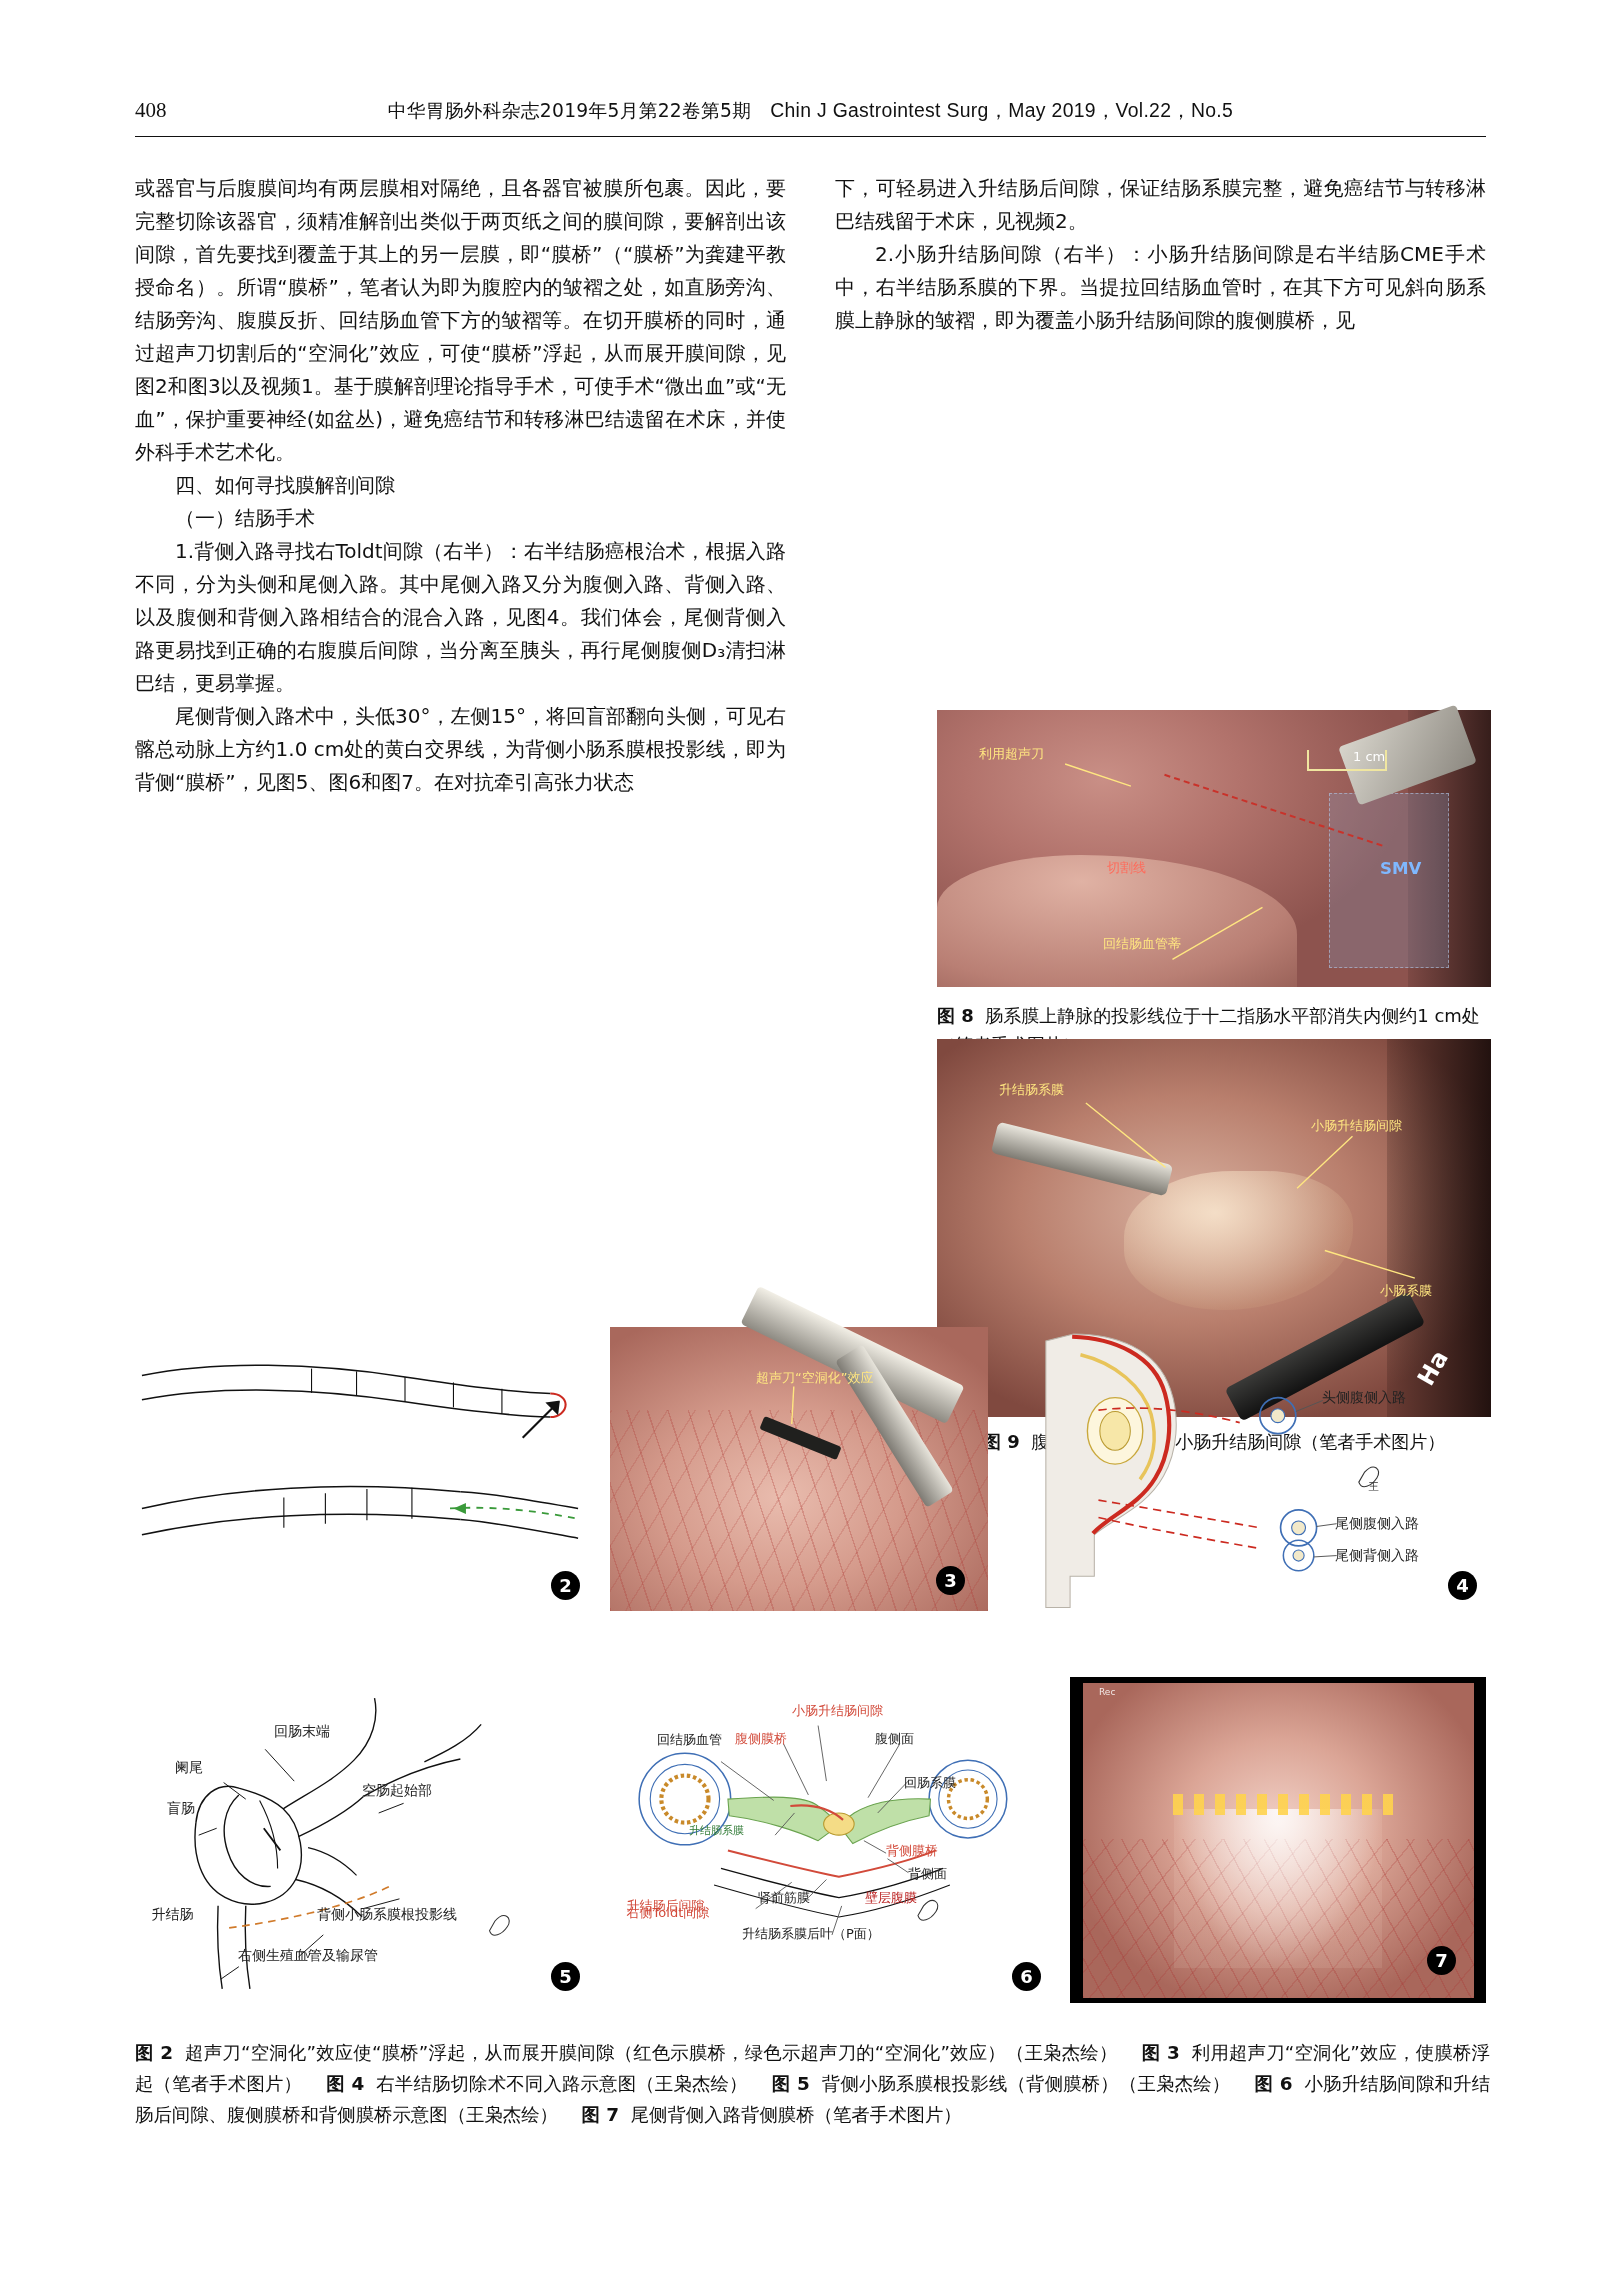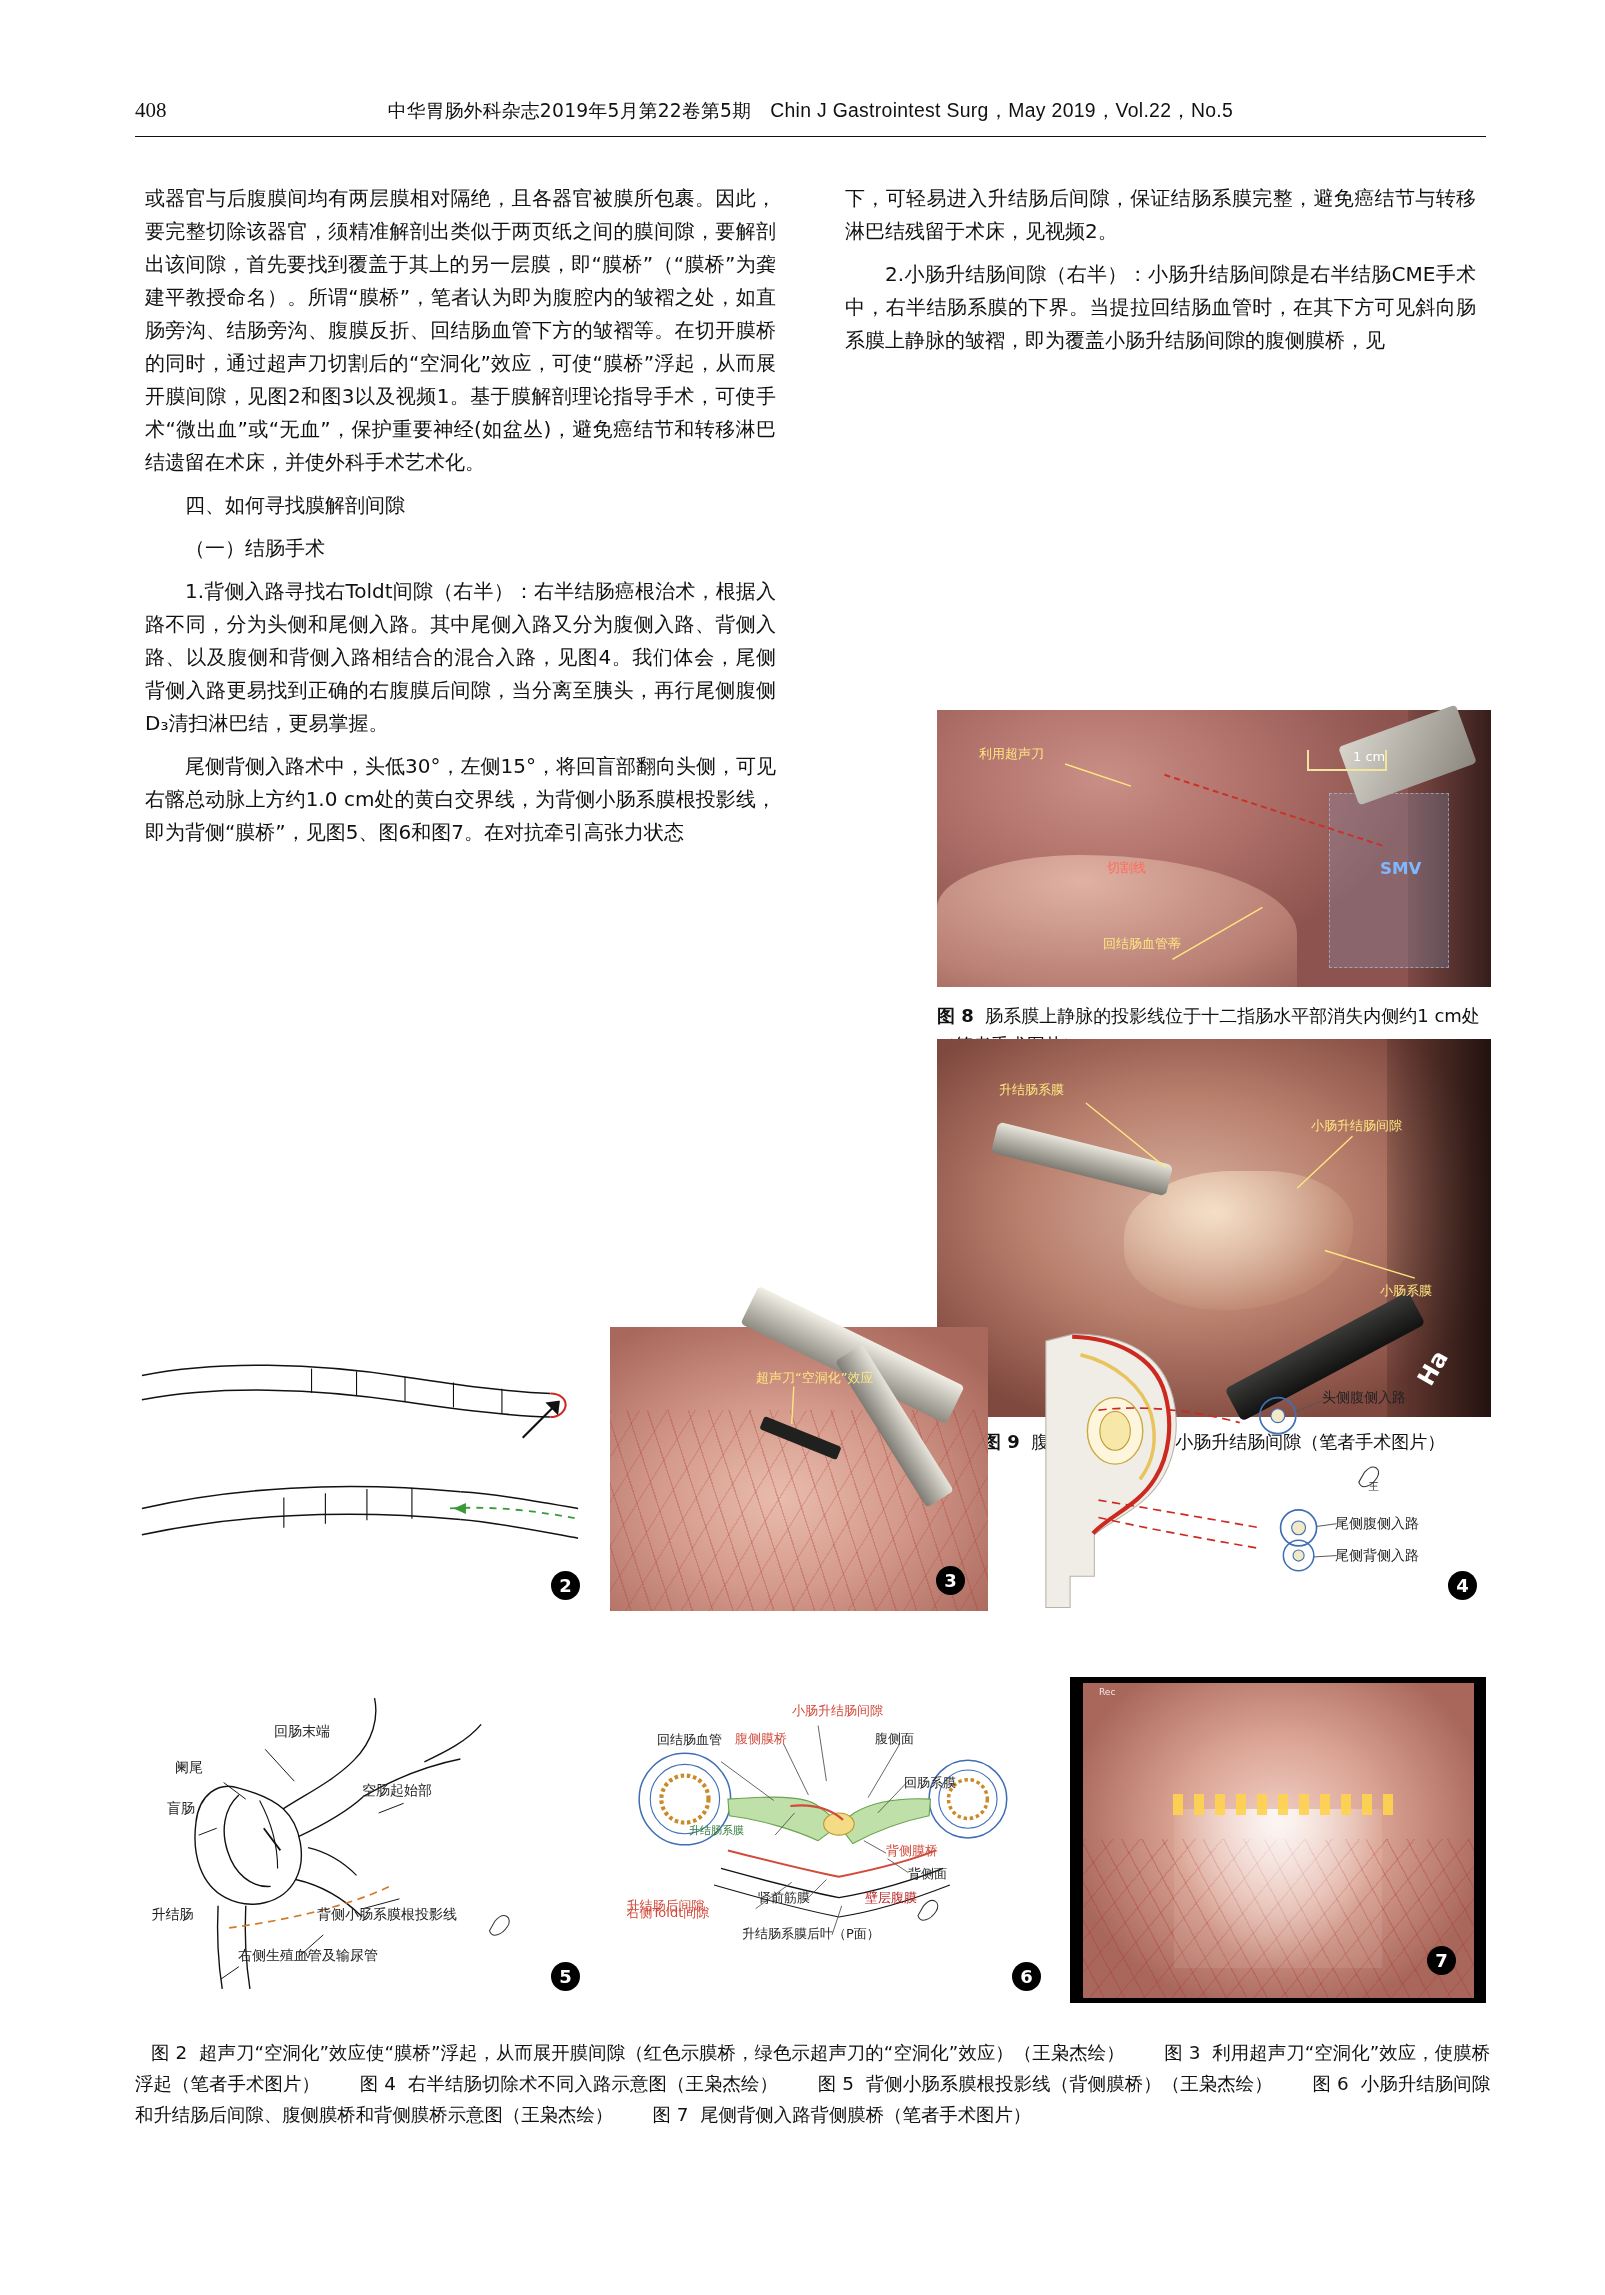--- a/index.html
+++ b/index.html
@@ -69,21 +69,21 @@
     width: 651px;
     font-family: "DejaVu Sans", sans-serif;
     font-size: 20px;
     line-height: 33px;
     text-align: justify;
     color: #111;
   }
   .col.left { left: 135px; top: 172px; }
   .col.right { left: 835px; top: 172px; }
   .col p {
-    margin: 10px;
+    margin: 0;
     text-indent: 0;
   }
   .col p.ind { text-indent: 40px; }
   
   .fig {
     position: absolute;
     overflow: hidden;
   }
   .figcap {
     position: absolute;
@@ -253,21 +253,21 @@
     position: absolute;
     left: 135px;
     top: 2037px;
     width: 1355px;
     font-family: "DejaVu Sans", sans-serif;
     font-size: 18.4px;
     line-height: 31px;
     text-align: justify;
     color: #111;
   }
-  .bottomcap b { font-weight: normal; margin-left: 16px; }
+  .bottomcap b { font-weight: bold; }
 </style>
 </head>
 <body>
 
 <div class="page">
 
   <div class="header">
     <div class="folio">408</div>
     <div class="runhead">
       <span class="cn">中华胃肠外科杂志2019年5月第22卷第5期</span><span class="en">Chin J Gastrointest Surg，May 2019，Vol.22，No.5</span>

